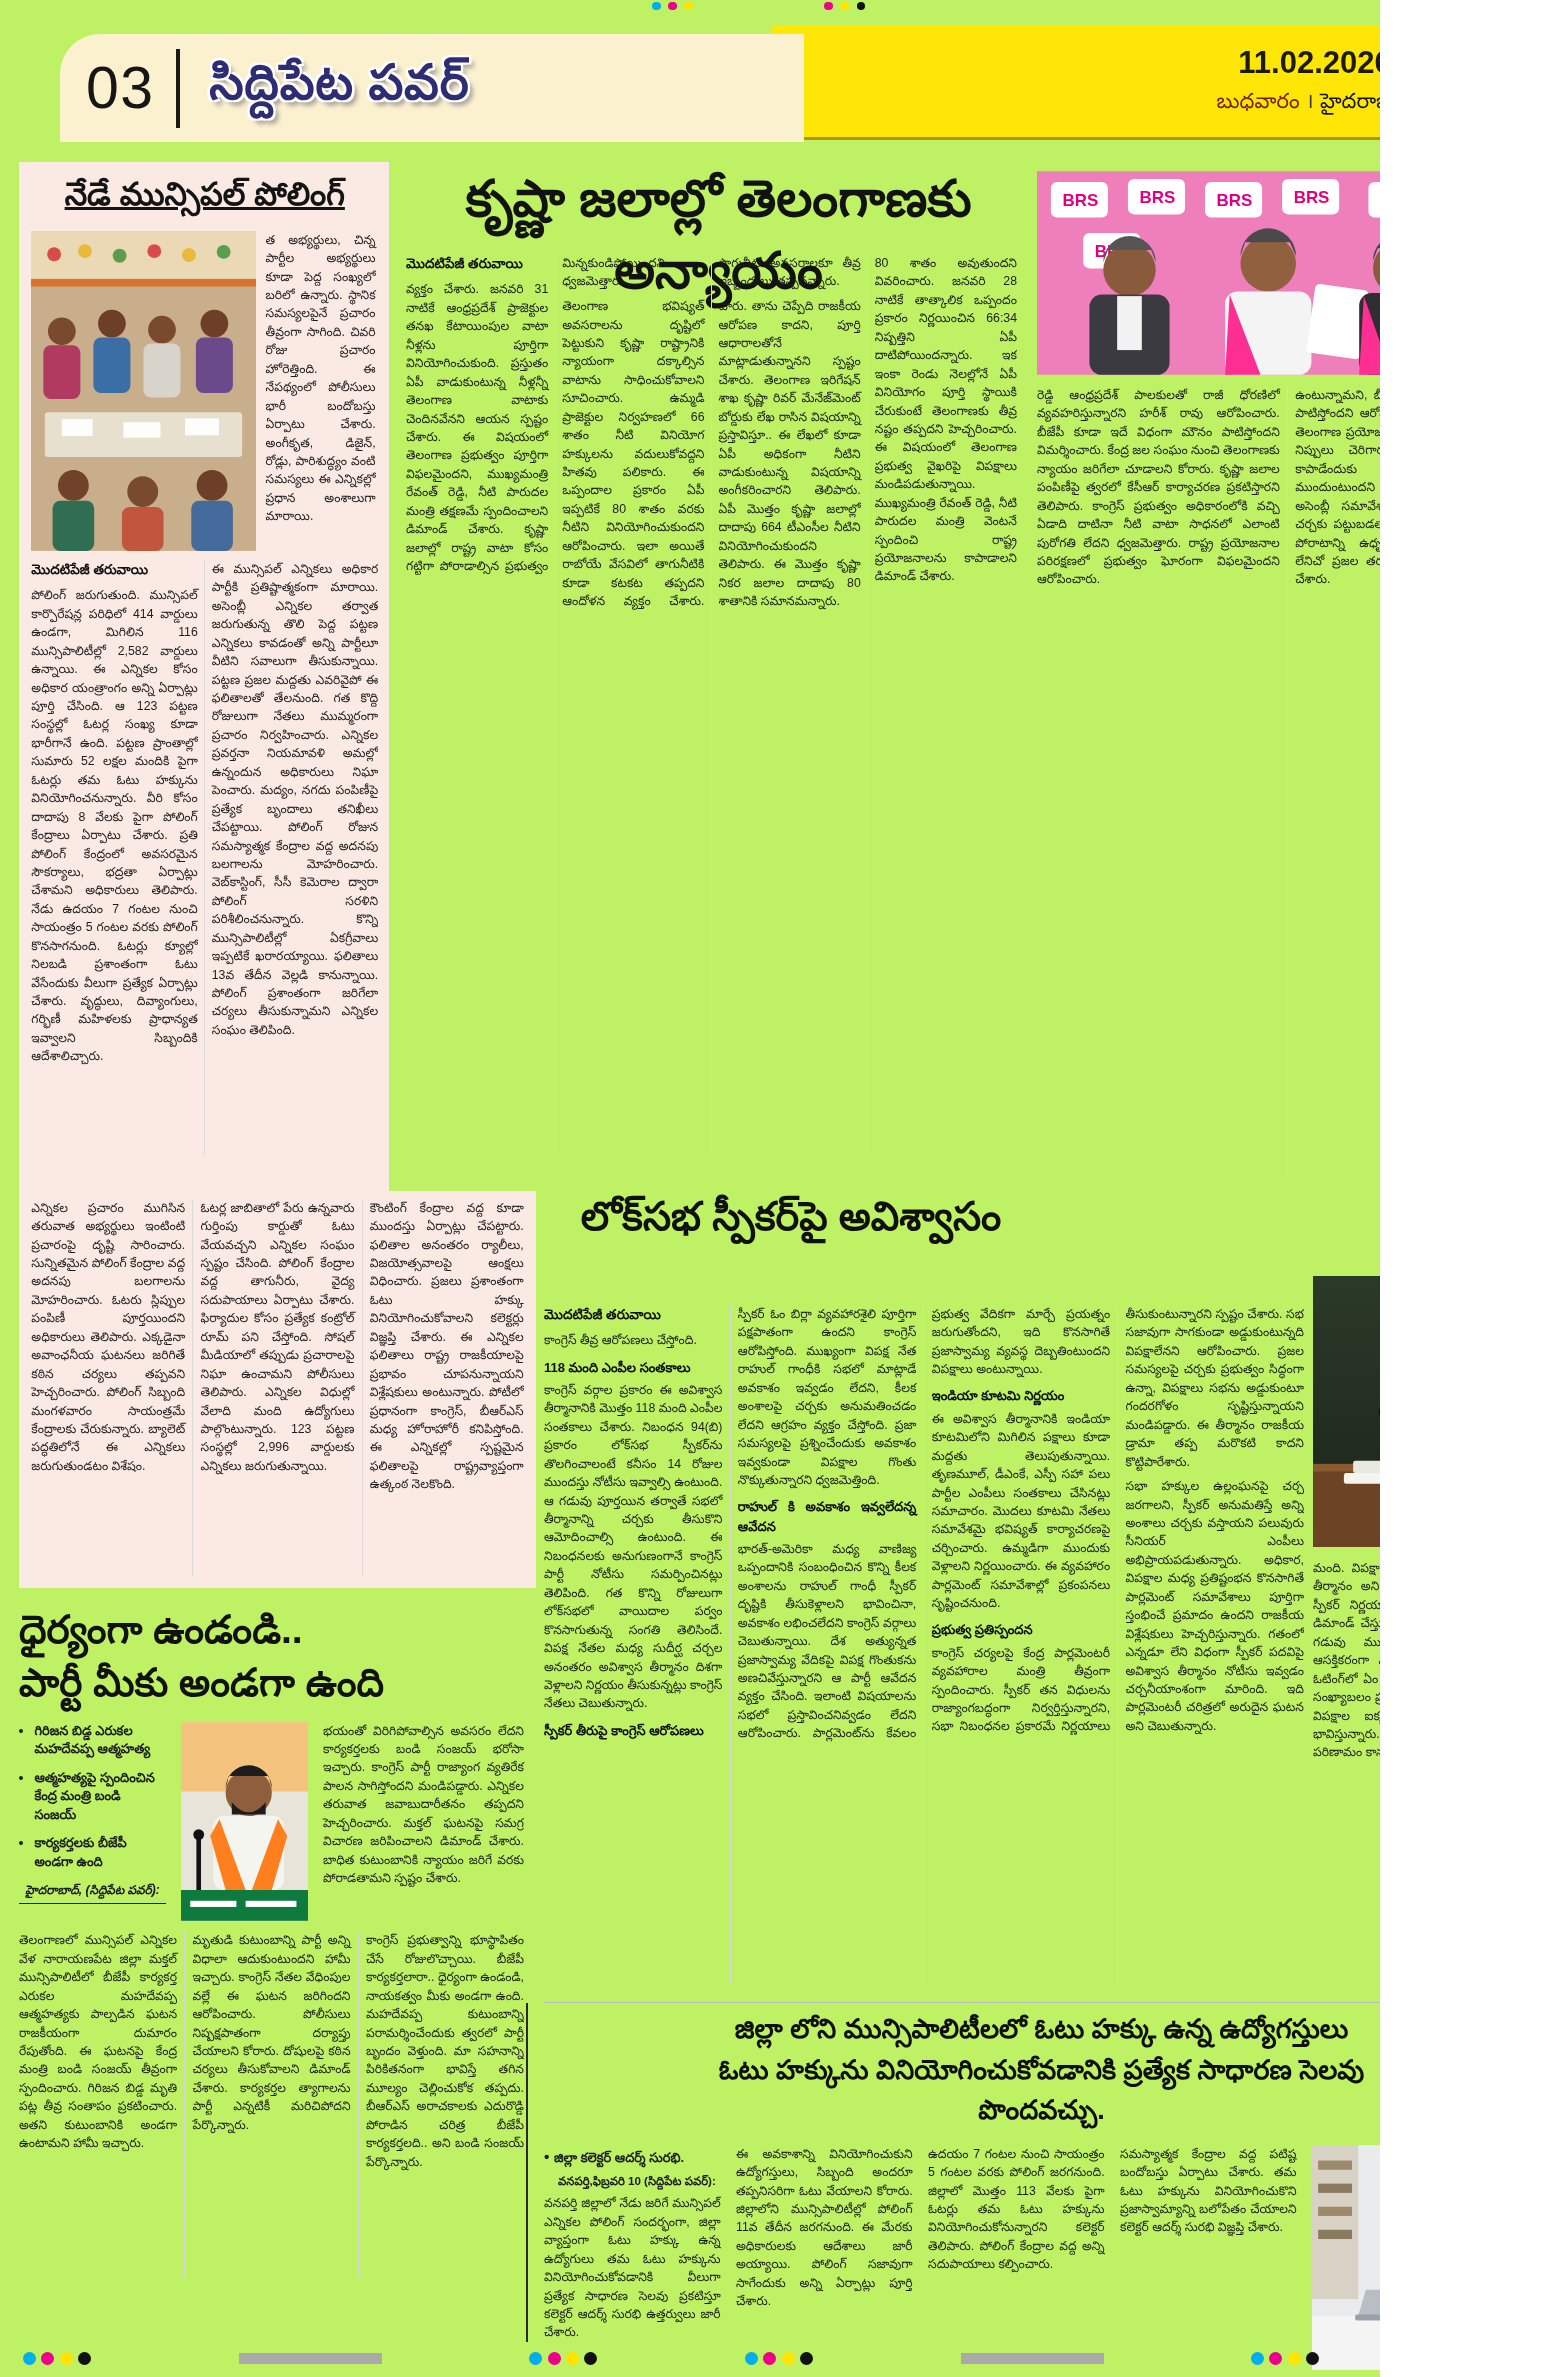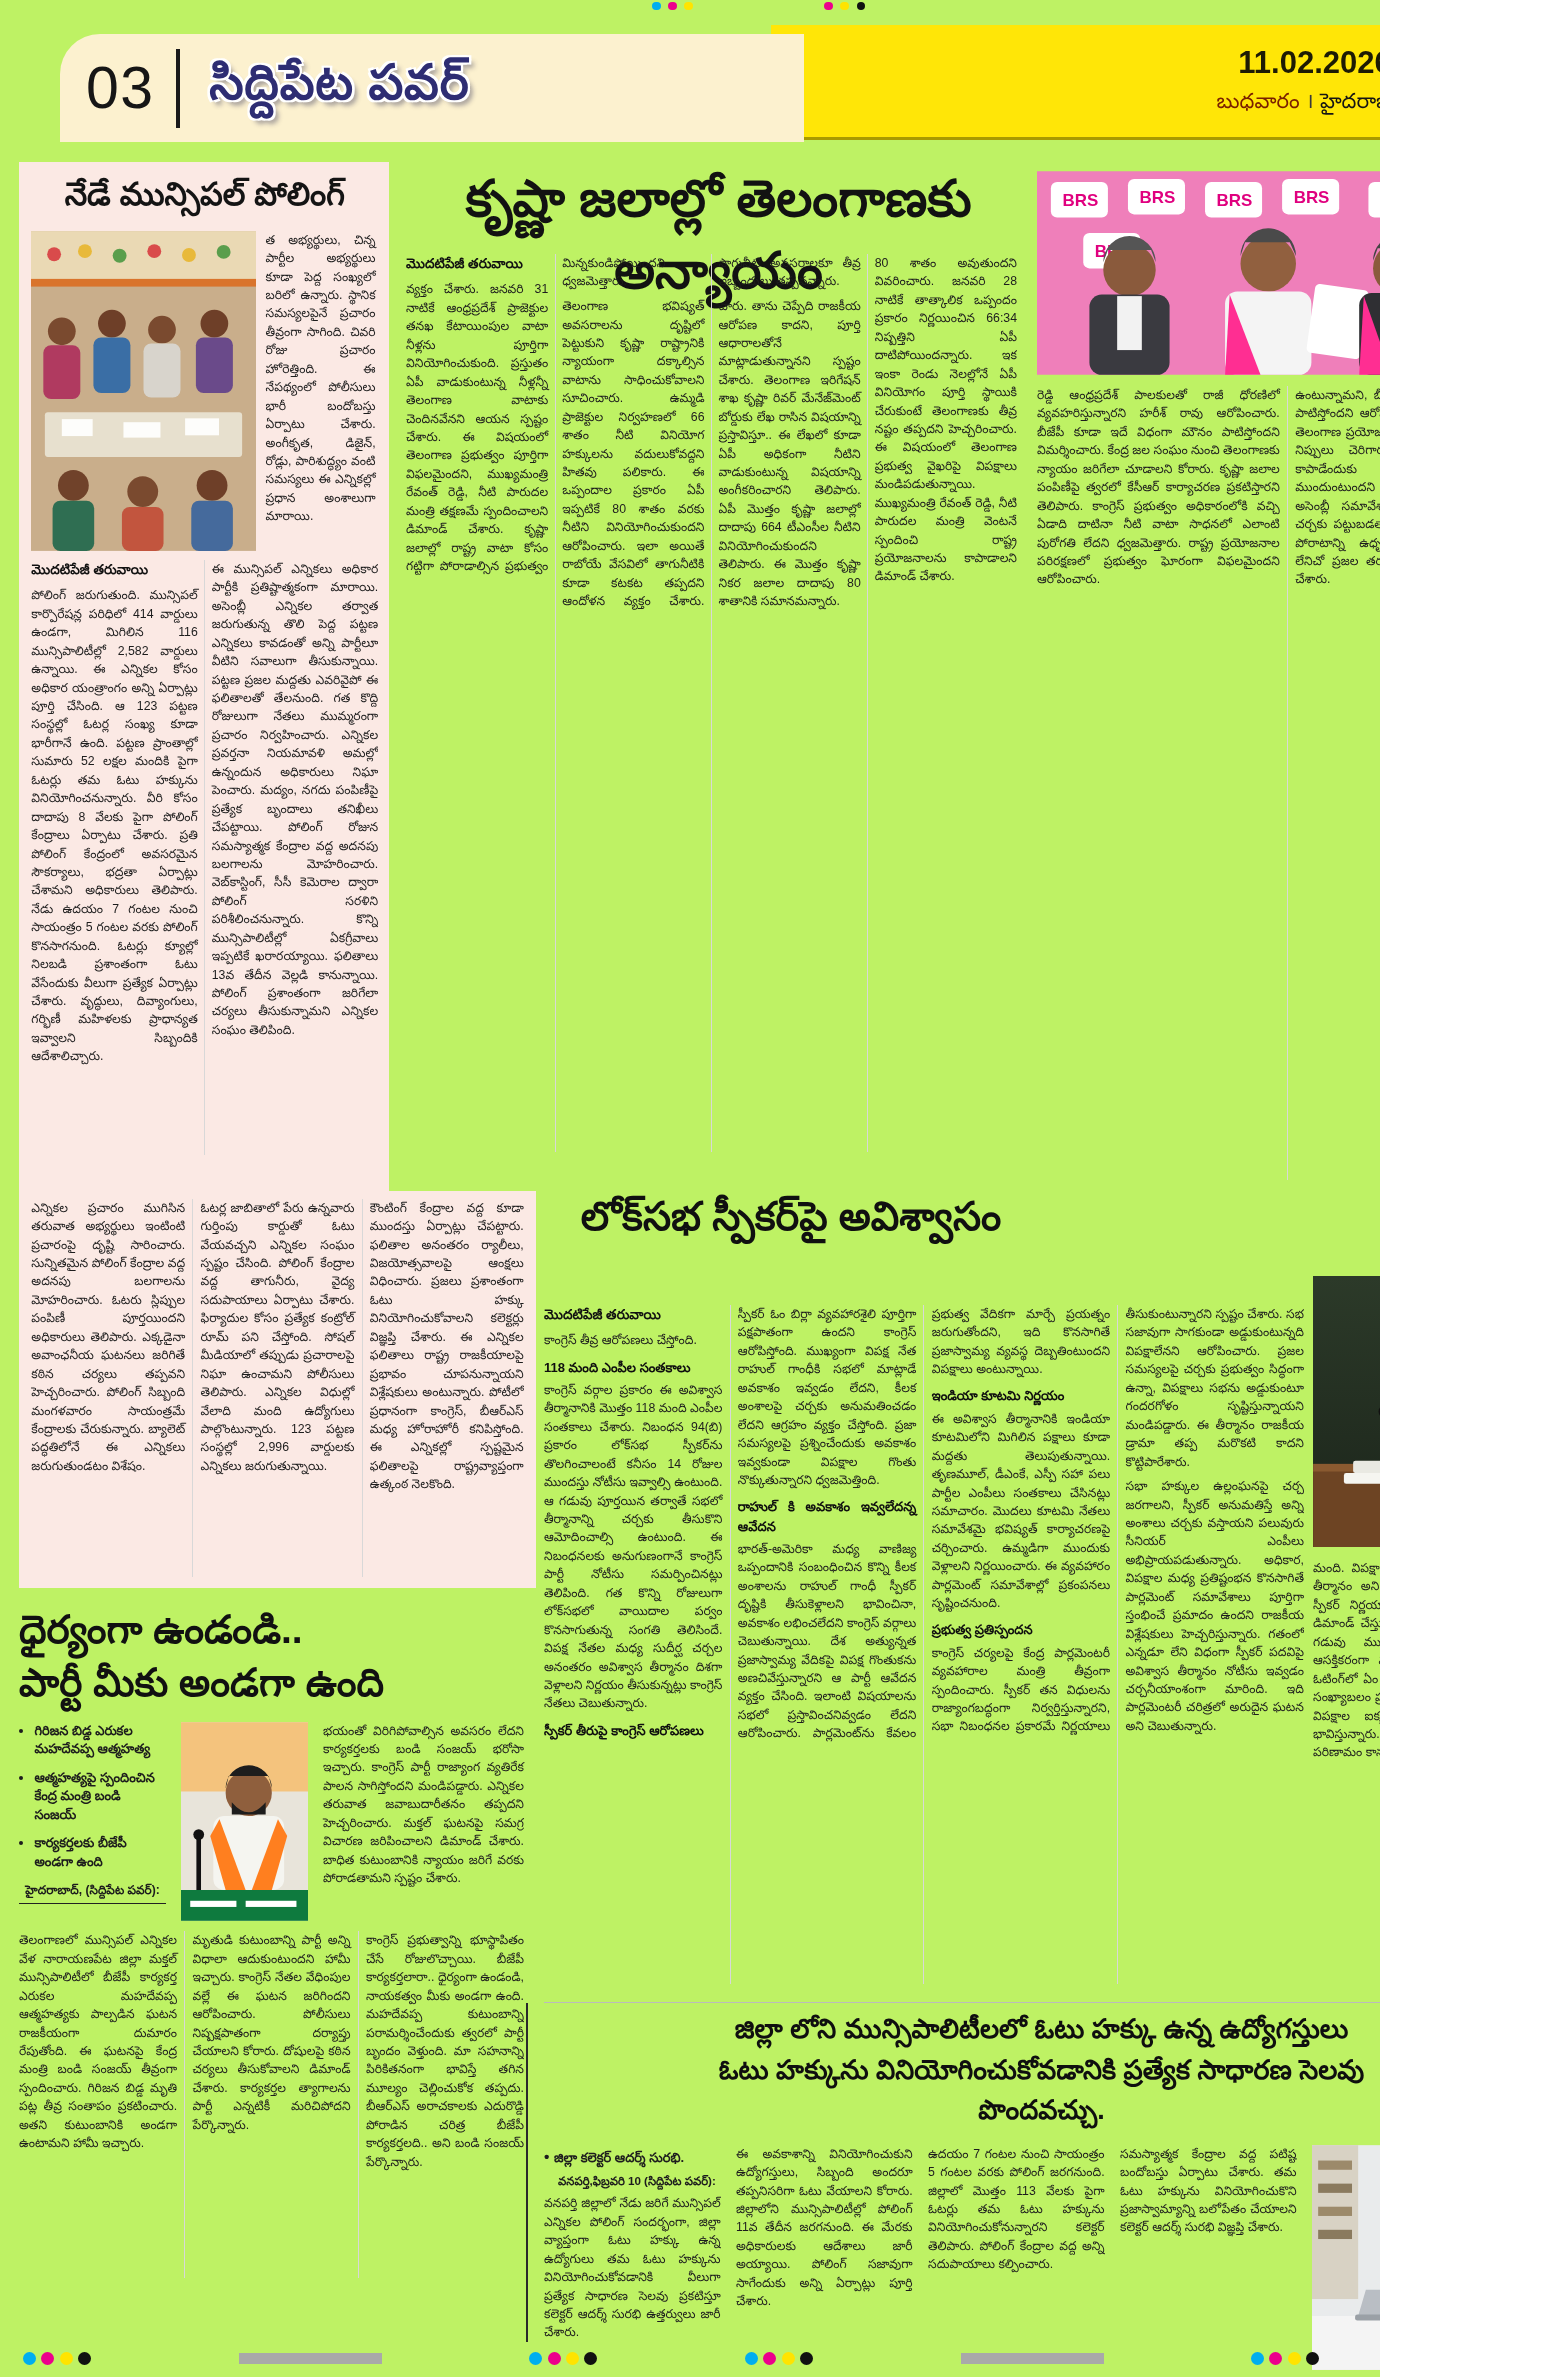--- a/index.html
+++ b/index.html
@@ -36,21 +36,21 @@
   .jtext p{margin:0 0 6.2px 0;}
   .byline{font-weight:800;font-size:13.5px;margin:0 0 6.2px 0;color:#111;}
   .subhead{font-weight:800;font-size:13px;margin:7.7px 0 3.9px 0;color:#0e0e0e;}
   .colsrule{column-rule:0.8px solid #d8d8d8;}
 
   
   .pinkA{position:absolute;left:19px;top:162px;width:370px;height:1029px;background:#fbe9e4;
          box-sizing:border-box;padding:10.8px 10.8px 0 12.3px;}
   .pinkB{position:absolute;left:19px;top:1191px;width:517px;height:397px;background:#fbe9e4;
          box-sizing:border-box;padding:7.7px 12.3px;}
-  .muni-headline{font-size:32px;font-weight:800;color:#141414;text-align:center;margin:3.1px 0 10.8px 0;}
+  .muni-headline{font-size:32px;font-weight:800;color:#141414;text-align:center;margin:3.1px 0 10.8px 0;text-decoration:underline;}
   .muni-photorow{display:flex;gap:9.3px;}
   .muni-side{width:110px;}
   .pinkA-body{margin-top:9.3px;height:595px;overflow:hidden;column-count:2;column-gap:14px;}
   .pinkB-body{height:378px;overflow:hidden;column-count:3;column-gap:15.4px;}
 
   
   .krishna-headline{position:absolute;left:406px;top:169px;width:625px;font-size:51px;font-weight:800;
                     color:#121212;letter-spacing:0;text-align:center;}
   .krishna-left{position:absolute;left:406px;top:254px;width:611px;height:925px;overflow:hidden;}
   .krishna-cols{column-count:4;column-gap:14px;height:898px;}
@@ -66,21 +66,21 @@
   .speaker-photo{position:absolute;left:1313px;top:1276px;width:225px;height:271px;overflow:hidden;}
 
   
   .bjp-block{position:absolute;left:19px;top:1604px;width:505px;}
   .bjp-headline{font-size:39px;font-weight:800;color:#111;line-height:1.35;}
   .bjp-row{display:flex;gap:15px;margin-top:12.3px;}
   .bjp-bullets{width:147px;}
   .bjp-bullets ul{margin:0;padding-left:15.4px;}
   .bjp-bullets li{font-size:13px;font-weight:700;line-height:1.45;margin-bottom:9.3px;}
   .bjp-dateline{font-weight:800;font-size:12px;text-align:center;margin-top:10.8px;
-                border-bottom:1.5px solid #222;padding-bottom:3.1px;}
+                border-bottom:1.5px solid #222;padding-bottom:3.1px;font-style:italic;}
   .bjp-sidecol{flex:1;}
   .bjp-bottom{margin-top:10.8px;height:347px;overflow:hidden;column-count:3;column-gap:15.4px;}
   .bjp-photo-wrap{width:127px;height:199px;overflow:hidden;}
 
   
   .banner-divider{position:absolute;left:526px;top:2003px;width:2.3px;height:339px;background:#2a2a2a;}
   .banner{position:absolute;left:544px;top:2002px;width:995px;border-top:0.8px solid #bbb;padding-top:6.2px;}
   .banner-headline{font-size:27px;font-weight:800;text-align:center;color:#0f0f0f;line-height:1.5;width:779px;margin:0 auto;}
   .banner-row{display:flex;gap:15.4px;margin-top:14px;}
   .bcol{flex:1;height:225px;overflow:hidden;}

